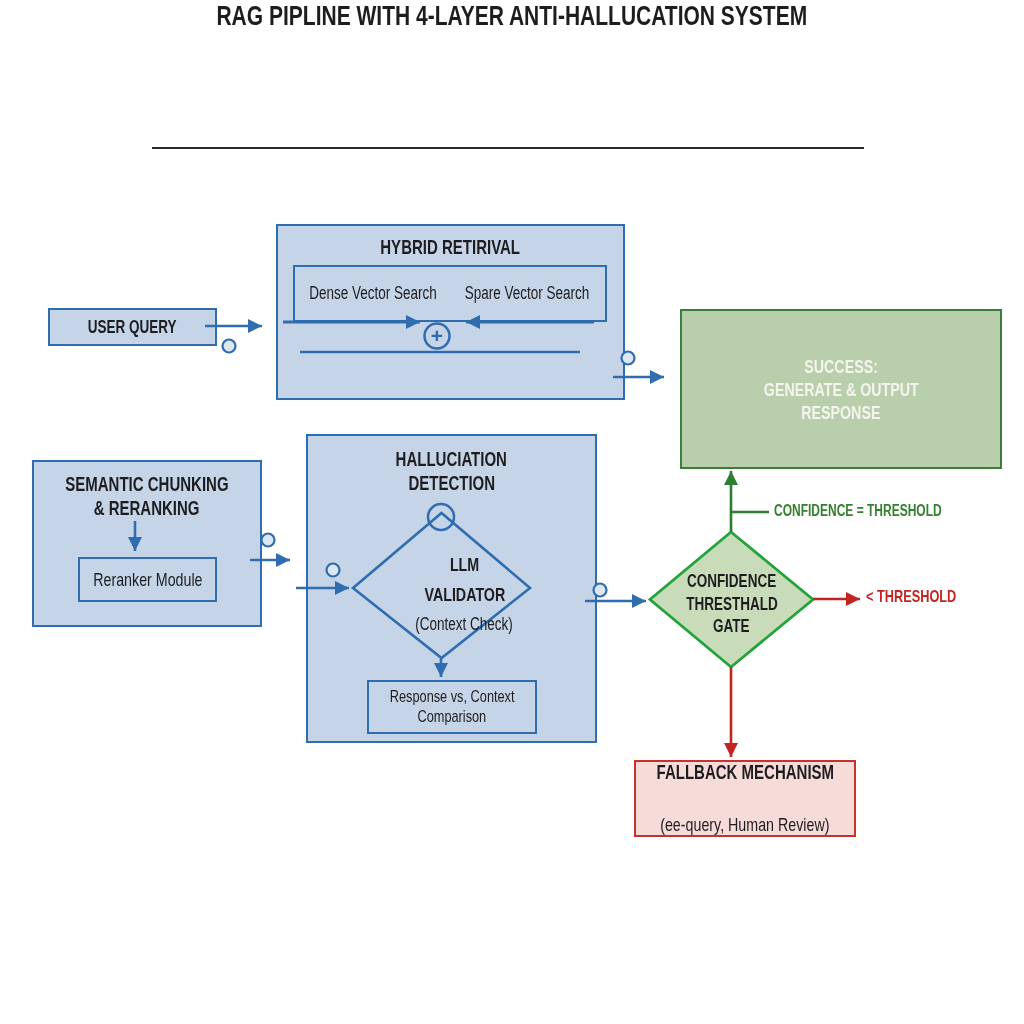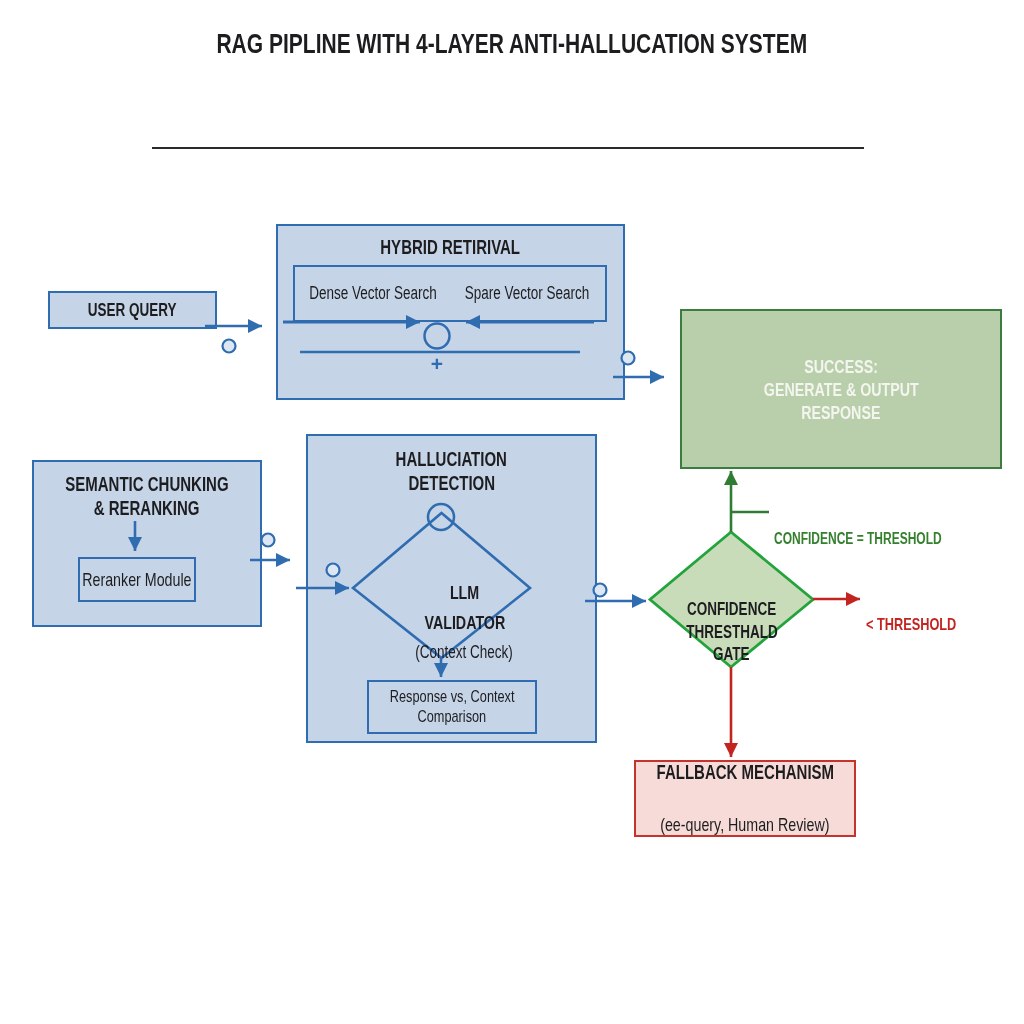--- a/index.html
+++ b/index.html
@@ -9,21 +9,21 @@
   .box{position:absolute;box-sizing:border-box;background:var(--blue-fill);
        border:2.5px solid var(--blue-border);}
   .innerbox{position:absolute;box-sizing:border-box;background:transparent;
        border:2px solid var(--blue-border);}
   .t{transform:scaleX(0.75);transform-origin:center;white-space:nowrap;}
   .tl{transform:scaleX(0.75);transform-origin:left center;white-space:nowrap;}
   .ctr{display:flex;align-items:center;justify-content:center;text-align:center;}
   .col{display:flex;flex-direction:column;align-items:center;justify-content:center;text-align:center;}
   .box-title{font-weight:bold;font-size:20px;line-height:24px;color:var(--dark-text);}
   .svglayer{position:absolute;left:0;top:0;z-index:2;pointer-events:none;}
-  .txt{z-index:3;margin-top:28px;}
+  .txt{z-index:3;}
   .box,.innerbox{z-index:1;margin-left:12px;}
   .l-blue{stroke:var(--blue-border);stroke-width:2.6;fill:none;}
   .l-blue-thick{stroke:var(--blue-border);stroke-width:3.2;fill:none;}
   .l-green{stroke:var(--green-line);stroke-width:2.6;fill:none;}
   .l-red{stroke:var(--red);stroke-width:2.6;fill:none;}
   .dot{fill:var(--dot-fill);stroke:var(--blue-border);stroke-width:2.2;}
   .ring{fill:none;stroke:var(--blue-border);stroke-width:2.5;}
   .diamond-blue{fill:none;stroke:var(--blue-border);stroke-width:2.6;}
   .diamond-green{fill:var(--gate-fill);stroke:var(--gate-border);stroke-width:2.8;}
   .ah-b{fill:var(--blue-border);}
@@ -33,21 +33,21 @@
 </head>
 <body>
 
 <div class="canvas">
 
   <div class="abs txt" style="left:0;top:112;width:1024px;text-align:center;">
     <div class="t" style="display:inline-block;font-weight:bold;font-size:28px;color:var(--dark-text);">RAG PIPLINE WITH 4-LAYER ANTI-HALLUCATION SYSTEM</div>
   </div>
   <div class="abs" style="left:152px;top:147px;width:712px;height:2px;background:var(--underline);z-index:1;"></div>
 
-  <div class="box ctr" style="left:36px;top:291px;width:169px;height:38px;">
+  <div class="box ctr" style="left:36px;top:308px;width:169px;height:38px;">
     <div class="t" style="font-weight:bold;font-size:18px;">USER QUERY</div>
   </div>
 
   <div class="box" style="left:264px;top:224px;width:349px;height:176px;">
     <div class="abs ctr" style="left:0;top:9px;width:100%;">
       <div class="t box-title">HYBRID RETIRIVAL</div>
     </div>
   </div>
   <div class="innerbox" style="left:281px;top:265px;width:314px;height:57px;">
     <div class="abs ctr" style="left:2px;top:0;width:152px;height:53px;">
@@ -66,21 +66,21 @@
       <div class="t box-title">SEMANTIC CHUNKING</div>
       <div class="t box-title">&amp; RERANKING</div>
     </div>
   </div>
 
   <div class="box col" style="left:668px;top:309px;width:322px;height:160px;background:var(--success-fill);border-color:var(--success-border);">
     <div class="t" style="font-weight:bold;font-size:19px;line-height:23px;color:var(--success-text);">SUCCESS:</div>
     <div class="t" style="font-weight:bold;font-size:19px;line-height:23px;color:var(--success-text);">GENERATE &amp; OUTPUT</div>
     <div class="t" style="font-weight:bold;font-size:19px;line-height:23px;color:var(--success-text);">RESPONSE</div>
   </div>
-  <div class="innerbox ctr" style="left:66px;top:557px;width:118px;height:45px;">
+  <div class="innerbox ctr" style="left:66px;top:557px;width:139px;height:45px;">
     <div class="t" style="font-size:19px;">Reranker Module</div>
   </div>
 
   <div class="box" style="left:294px;top:434px;width:291px;height:309px;">
     <div class="abs col" style="left:0;top:11px;width:100%;">
       <div class="t box-title">HALLUCIATION</div>
       <div class="t box-title">DETECTION</div>
     </div>
   </div>
   <div class="abs col txt" style="left:304px;top:553px;width:321px;gap:7px;">

